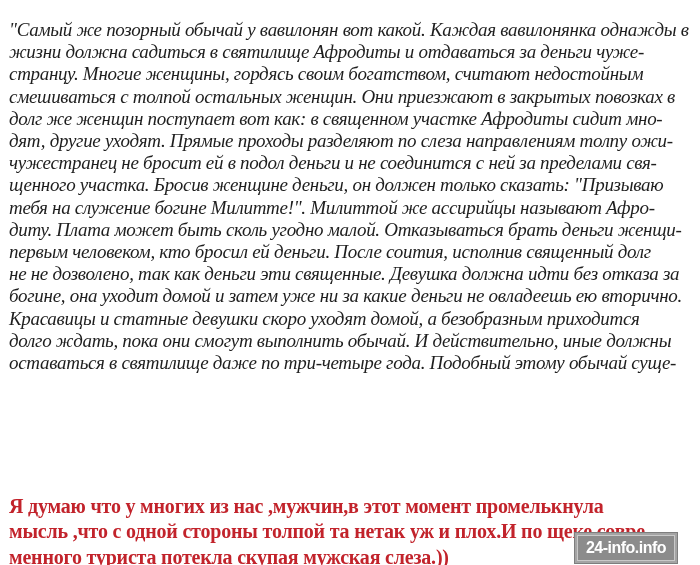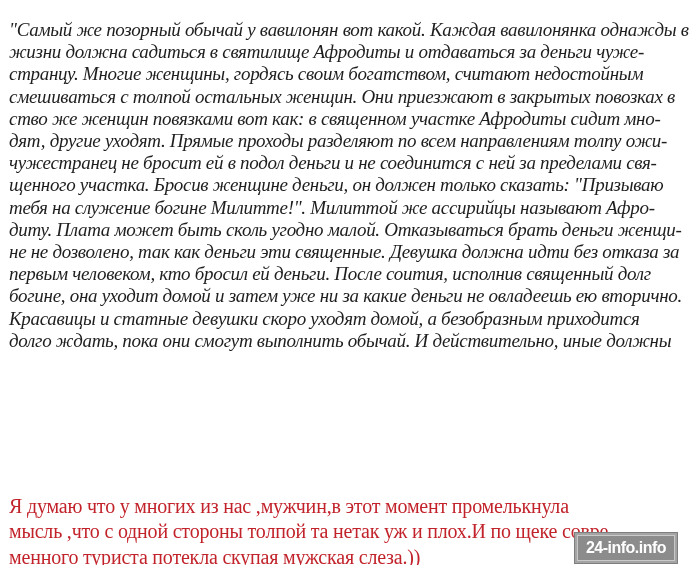--- a/index.html
+++ b/index.html
@@ -29,21 +29,21 @@
     white-space: nowrap;
   }
   .comment-block {
     position: absolute;
     left: 9px;
     top: 494px;
     width: 688px;
   }
   .comment-line {
     font-family: "Liberation Serif", serif;
-    font-weight: normal;
+    font-weight: bold;
     font-size: 20px;
     line-height: 25.3px;
     letter-spacing: -0.2px;
     color: #c2232b;
     white-space: nowrap;
   }
   .watermark {
     position: absolute;
     left: 575px;
     top: 533px;
@@ -67,31 +67,32 @@
   }
 </style>
 </head>
 <body>
 
 <div class="quote-block">
   <div class="quote-line">"Самый же позорный обычай у вавилонян вот какой. Каждая вавилонянка однажды в</div>
   <div class="quote-line">жизни должна садиться в святилище Афродиты и отдаваться за деньги чуже-</div>
   <div class="quote-line">странцу. Многие женщины, гордясь своим богатством, считают недостойным</div>
   <div class="quote-line">смешиваться с толпой остальных женщин. Они приезжают в закрытых повозках в</div>
-  <div class="quote-line">ство же женщин повязками вот как: в священном участке Афродиты сидит мно-</div>
-  <div class="quote-line">дят, другие уходят. Прямые проходы разделяют по всем направлениям толпу ожи-</div>
+  <div class="quote-line">долг же женщин поступает вот как: в священном участке Афродиты сидит мно-</div>
+  <div class="quote-line">дят, другие уходят. Прямые проходы разделяют по слеза направлениям толпу ожи-</div>
   <div class="quote-line">чужестранец не бросит ей в подол деньги и не соединится с ней за пределами свя-</div>
   <div class="quote-line">щенного участка. Бросив женщине деньги, он должен только сказать: "Призываю</div>
   <div class="quote-line">тебя на служение богине Милитте!". Милиттой же ассирийцы называют Афро-</div>
   <div class="quote-line">диту. Плата может быть сколь угодно малой. Отказываться брать деньги женщи-</div>
+  <div class="quote-line">первым человеком, кто бросил ей деньги. После соития, исполнив священный долг</div>
   <div class="quote-line">не не дозволено, так как деньги эти священные. Девушка должна идти без отказа за</div>
-  <div class="quote-line">первым человеком, кто бросил ей деньги. После соития, исполнив священный долг</div>
   <div class="quote-line">богине, она уходит домой и затем уже ни за какие деньги не овладеешь ею вторично.</div>
   <div class="quote-line">Красавицы и статные девушки скоро уходят домой, а безобразным приходится</div>
   <div class="quote-line">долго ждать, пока они смогут выполнить обычай. И действительно, иные должны</div>
+  <div class="quote-line">оставаться в святилище даже по три-четыре года. Подобный этому обычай суще-</div>
 </div>
 
 <div class="comment-block">
   <div class="comment-line">Я думаю что у многих из нас ,мужчин,в этот момент промелькнула</div>
   <div class="comment-line">мысль ,что с одной стороны толпой та нетак уж и плох.И по щеке совре-</div>
   <div class="comment-line">менного туриста потекла скупая мужская слеза.))</div>
 </div>
 
 <div class="watermark">
   <span class="watermark-label">24-info.info</span>

